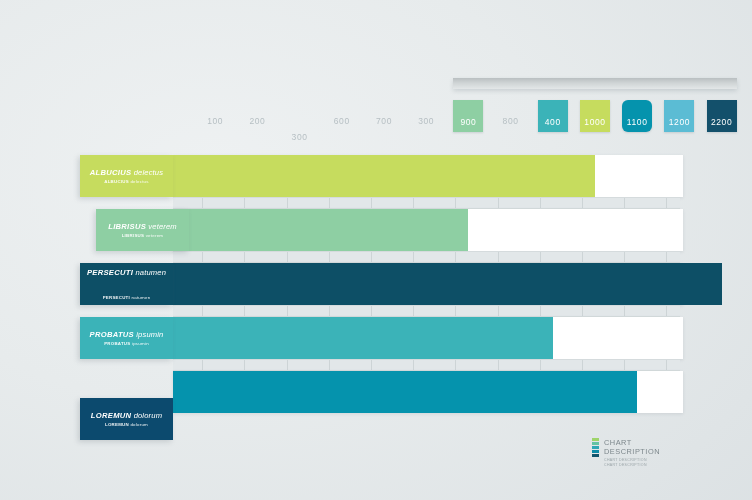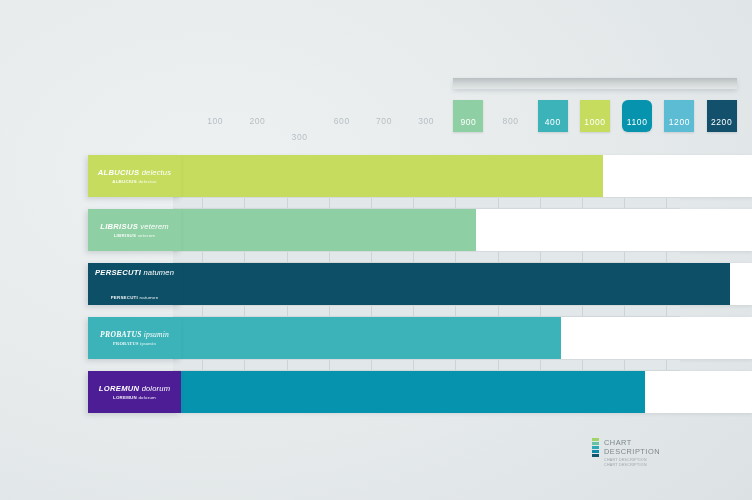--- a/index.html
+++ b/index.html
@@ -28,21 +28,21 @@
 
   #ruler-cap {
     position:absolute; top:0px; height:11px;
     background:linear-gradient(180deg,#b9bfc1 0%,#cfd4d5 45%,#e3e7e8 100%);
     box-shadow:0 2px 4px rgba(100,115,125,.22);
   }
 
   
   #chart { position:absolute; left:80px; top:155px; width:600px; height:270px; }
 
-  .row { position:absolute; left:8px; width:664px; }
+  .row { position:absolute; left:0; width:603px; }
 
   .row-label {
     position:absolute; left:0; top:0; width:93px; height:100%;
     color:#ffffff; display:flex; flex-direction:column;
     align-items:center; justify-content:center;
     box-shadow:-2px 2px 5px rgba(90,105,115,.22);
     z-index:3;
   }
   .row-label .t1 { font-size:7.6px; letter-spacing:.15px; font-style:italic; white-space:nowrap; }
   .row-label .t1 b { font-weight:bold; font-style:italic; letter-spacing:.3px; }
@@ -115,21 +115,21 @@
       <i style="left: 198px;"></i>
       <i style="left: 240.2px;"></i>
       <i style="left: 282.4px;"></i>
       <i style="left: 324.6px;"></i>
       <i style="left: 366.8px;"></i>
       <i style="left: 409px;"></i>
       <i style="left: 451.2px;"></i>
       <i style="left: 493.4px;"></i>
     </div>
     <div class="row" style="top: 54px; height: 42px;">
-      <div class="row-label" style="background: rgb(142, 207, 163);">
+      <div class="row-label" style="background: rgb(142, 207, 163); margin-left: 16px;">
         <div class="t1"><b>LIBRISUS</b> <span>veterem</span></div>
         <div class="t2"><b>LIBRISUS</b> <span>veterem</span></div>
       </div>
       <div class="track">
         <div class="fill" style="background: rgb(142, 207, 163); width: 295.4px;"></div>
       </div>
     </div>
     <div class="gap" style="top: 96px; height: 12px;">
       <i style="left: 29.2px;"></i>
       <i style="left: 71.4px;"></i>
@@ -160,21 +160,21 @@
       <i style="left: 155.8px;"></i>
       <i style="left: 198px;"></i>
       <i style="left: 240.2px;"></i>
       <i style="left: 282.4px;"></i>
       <i style="left: 324.6px;"></i>
       <i style="left: 366.8px;"></i>
       <i style="left: 409px;"></i>
       <i style="left: 451.2px;"></i>
       <i style="left: 493.4px;"></i>
     </div>
-    <div class="row" style="top: 162px; height: 42px; font-family: Liberation Serif, serif;">
+    <div class="row" style="top: 162px; height: 42px;">
       <div class="row-label" style="background: rgb(59, 179, 184);">
         <div class="t1"><b>PROBATUS</b> <span>ipsumin</span></div>
         <div class="t2"><b>PROBATUS</b> <span>ipsumin</span></div>
       </div>
       <div class="track">
         <div class="fill" style="background: rgb(59, 179, 184); width: 379.8px;"></div>
       </div>
     </div>
     <div class="gap" style="top: 204px; height: 12px;">
       <i style="left: 29.2px;"></i>
@@ -184,21 +184,21 @@
       <i style="left: 198px;"></i>
       <i style="left: 240.2px;"></i>
       <i style="left: 282.4px;"></i>
       <i style="left: 324.6px;"></i>
       <i style="left: 366.8px;"></i>
       <i style="left: 409px;"></i>
       <i style="left: 451.2px;"></i>
       <i style="left: 493.4px;"></i>
     </div>
     <div class="row" style="top: 216px; height: 42px;">
-      <div class="row-label" style="background: #4c1d95;">
+      <div class="row-label" style="background: #0c4a6e; margin-top: 27px;">
         <div class="t1"><b>LOREMUN</b> <span>dolorum</span></div>
         <div class="t2"><b>LOREMUN</b> <span>dolorum</span></div>
       </div>
       <div class="track">
         <div class="fill" style="background: rgb(5, 147, 173); width: 464.2px;"></div>
       </div>
     </div>
   </div>
 
 <div id="footer">

